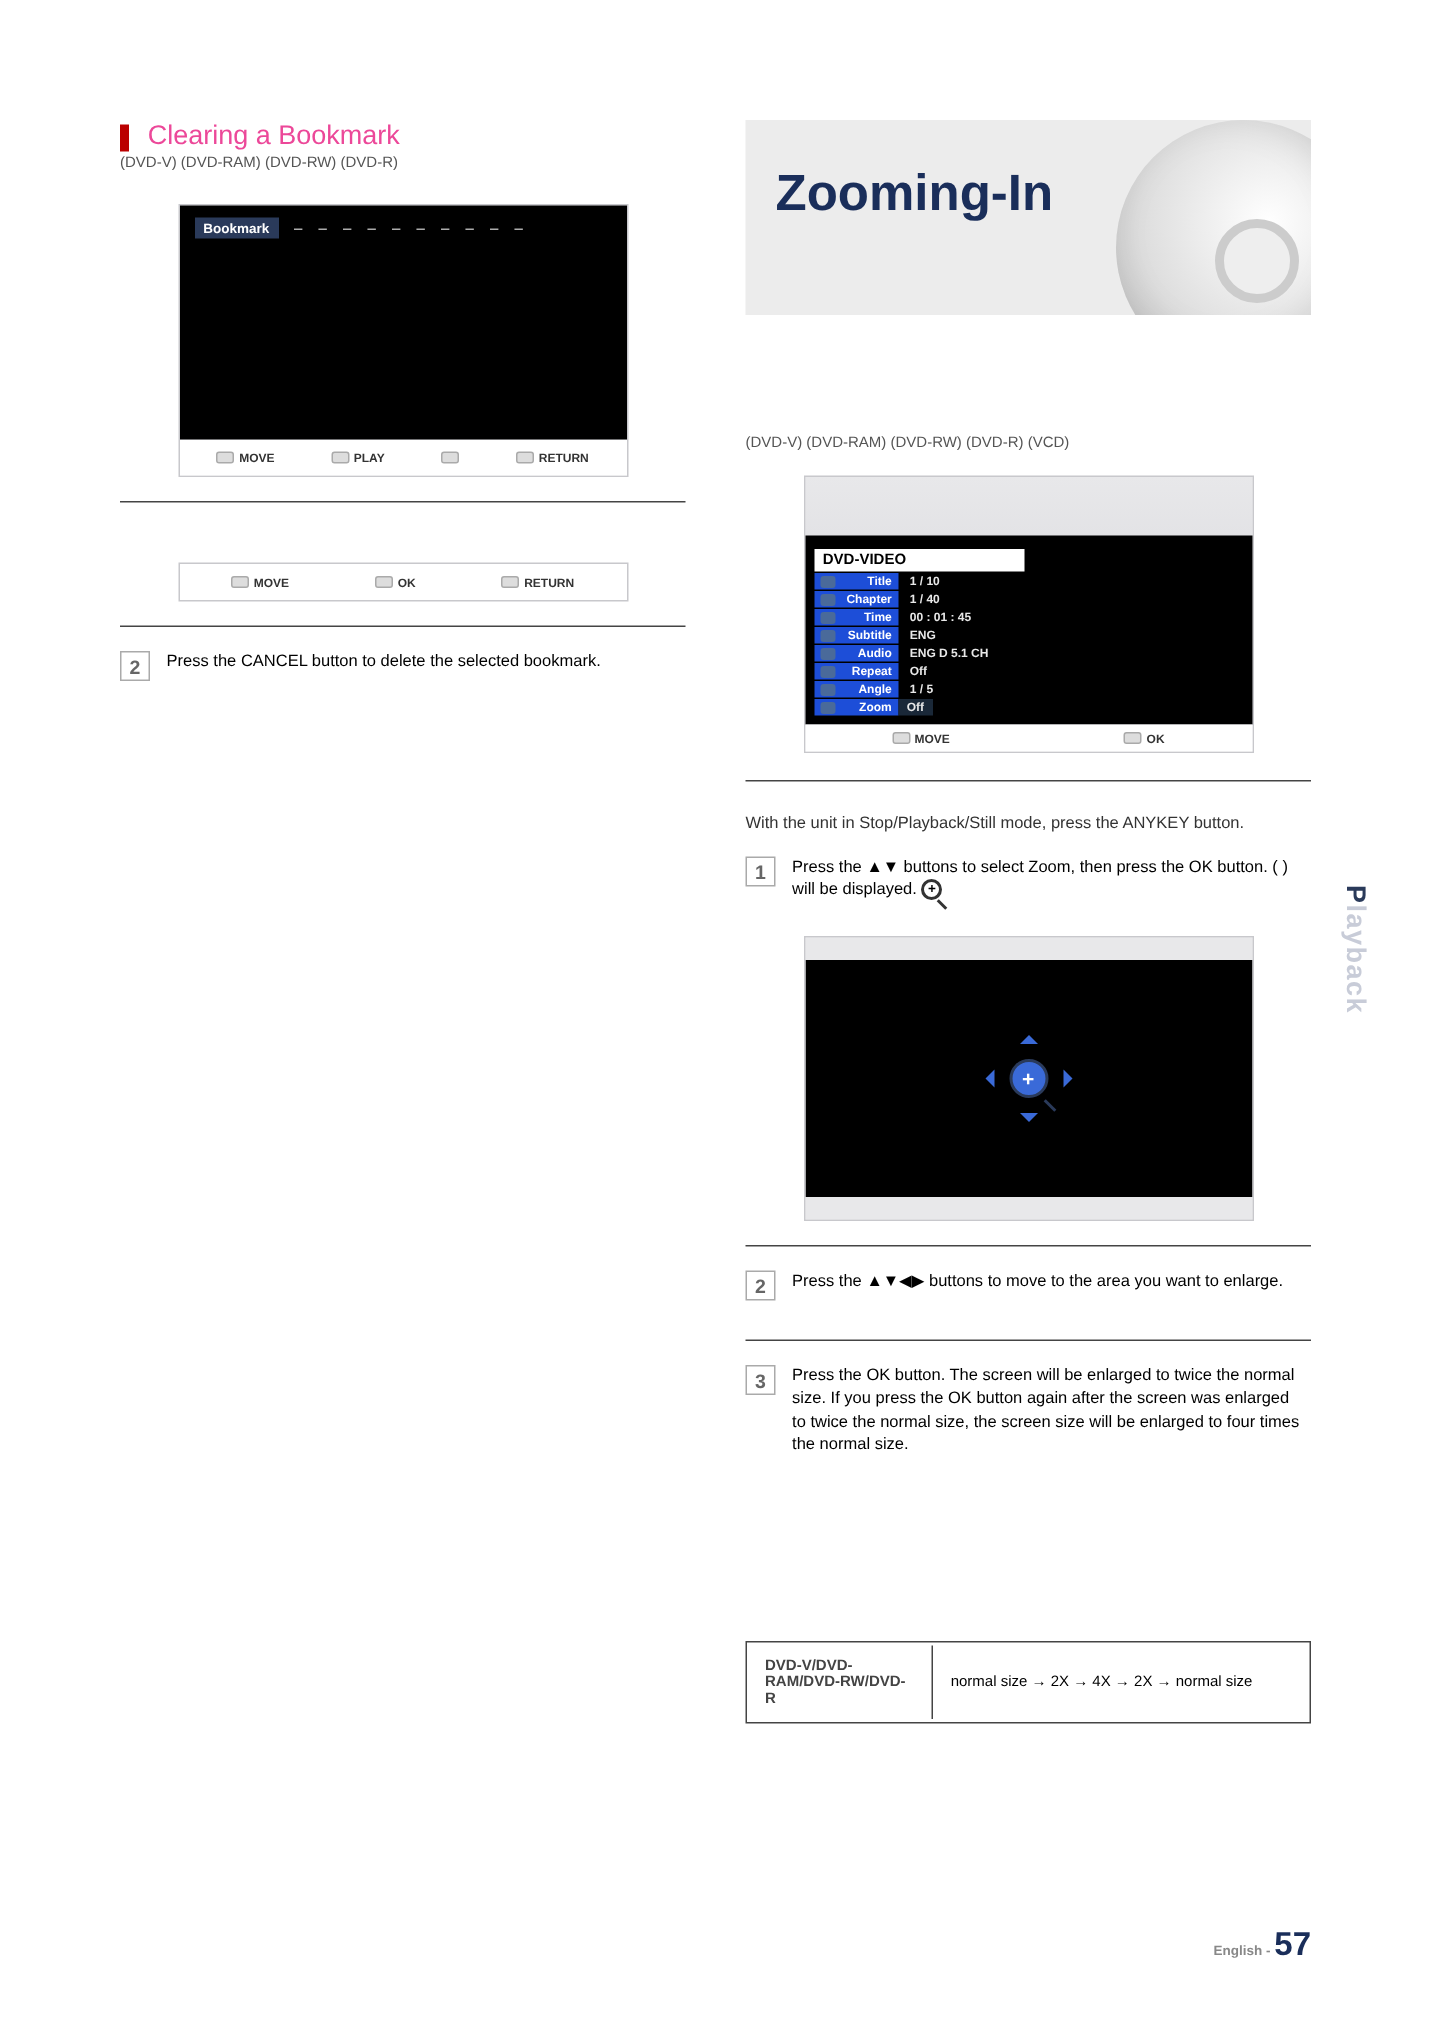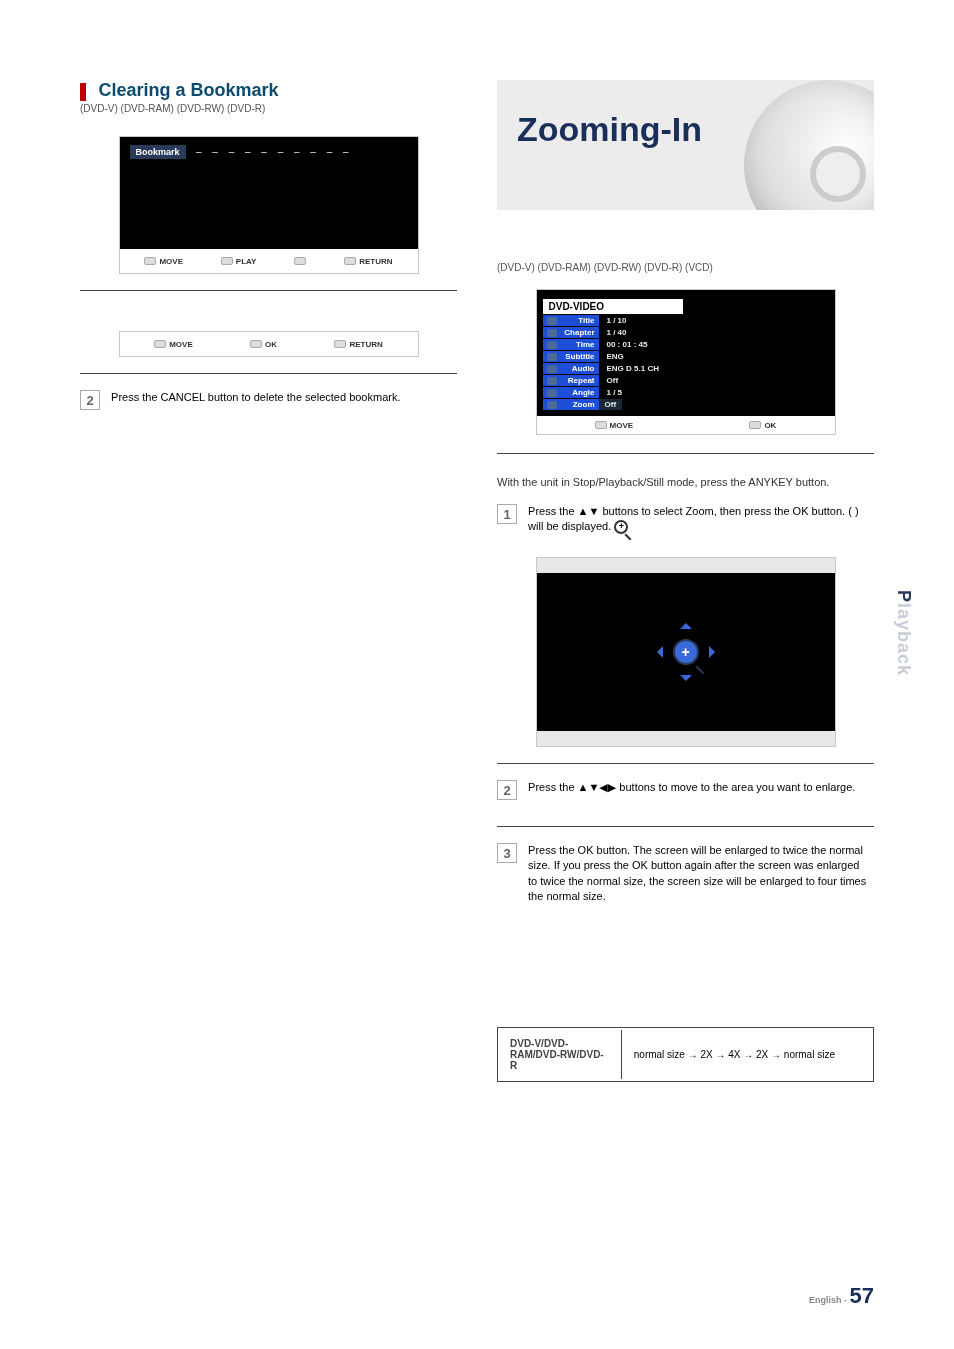--- a/index.html
+++ b/index.html
@@ -1,40 +1,40 @@
 <!DOCTYPE html>
 <html><head>
 <meta charset="utf-8">
 <style>
   * { box-sizing: border-box; margin: 0; padding: 0; }
   html, body { width: 954px; height: 1349px; font-family: Arial, Helvetica, sans-serif; background: #fff; color: #000; }
   .page { position: relative; width: 954px; height: 1349px; padding: 80px 80px 40px 80px; }
   .columns { display: flex; gap: 40px; }
   .col { flex: 1; display: flex; flex-direction: column; }
   .tick { display: inline-block; width: 6px; height: 18px; background: #b00; margin-right: 8px; vertical-align: middle; }
-  .section-title { font-size: 18px; font-weight: bold; color: #0c4a6e; margin-bottom: 2px; }
+  .section-title { font-size: 18px; font-weight: normal; color: #ec4899; margin-bottom: 2px; }
   .subtitle { font-size: 10px; color: #555; margin: 2px 0 16px 0; }
   .scrn { width: 300px; margin: 0 auto 6px auto; background: linear-gradient(#e8e8ea, #d0d0d6); border: 1px solid #c8c8cc; }
-  .scrn-body { background: #000; height: 112px; position: relative; }
+  .scrn-body { background: #000; height: 156px; position: relative; }
   .scrn-tag { display: inline-block; background: #2a3a5a; color: #fff; font-size: 9px; font-weight: bold; padding: 2px 6px; margin: 8px 0 0 10px; }
   .scrn-dashes { color: #e8e8e8; font-size: 10px; letter-spacing: 4px; margin-left: 6px; }
   .scrn-first { color: #fff; font-weight: bold; font-size: 10px; margin-left: 4px; }
   .scrn-foot { background: #fff; height: 24px; display: flex; align-items: center; justify-content: space-around; padding: 0 6px; }
   .foot-item { font-size: 8px; font-weight: bold; color: #333; display: inline-flex; align-items: center; gap: 3px; }
   .foot-ic { display: inline-block; width: 12px; height: 8px; border-radius: 2px; background: #ddd; border: 1px solid #aaa; }
   .hr { border: none; border-top: 1px solid #444; margin: 10px 0; }
   .step { font-size: 11px; line-height: 1.4; margin: 6px 0 16px 0; }
   .step-num { display: inline-block; width: 20px; height: 20px; border: 1px solid #aaa; text-align: center; line-height: 20px; font-size: 13px; font-weight: bold; color: #666; margin-right: 8px; vertical-align: top; }
   .step-text { display: inline-block; width: calc(100% - 34px); vertical-align: top; }
   .big-heading { font-size: 34px; font-weight: bold; color: #1a2e5a; padding: 30px 0 40px 20px; position: relative; }
-  .head-box { background: #ececec; height: 130px; position: relative; overflow: hidden; margin-bottom: 50px; }
+  .head-box { background: #ececec; height: 130px; position: relative; overflow: hidden; margin-bottom: 78px; }
   .disc { position: absolute; right: -40px; bottom: -40px; width: 170px; height: 170px; border-radius: 50%; background: radial-gradient(circle at 60% 40%, #fff 0%, #ddd 60%, #bbb 100%); box-shadow: inset -10px -10px 30px rgba(0,0,0,0.15); }
   .disc::after { content: ""; position: absolute; left: 55%; top: 55%; width: 44px; height: 44px; border-radius: 50%; border: 6px solid #ccc; background: #eee; transform: translate(-50%, -50%); }
   .dvd-scrn { width: 300px; margin: 0 auto 8px auto; border: 1px solid #c8c8cc; background: linear-gradient(#e8e8ea, #d0d0d6); }
-  .dvd-body { background: #000; padding: 6px 6px 6px 6px; }
+  .dvd-body { background: #000; padding: 6px 6px 6px 6px; margin-top: 39px; }
   .dvd-title { background: #fff; color: #000; font-size: 10px; font-weight: bold; padding: 2px 6px; display: inline-block; width: 140px; }
   .dvd-row { display: flex; align-items: center; font-size: 8px; margin-top: 1px; }
   .dvd-lbl { background: #1d4ed8; color: #fff; width: 56px; padding: 1px 4px; text-align: right; font-weight: bold; display: flex; justify-content: space-between; align-items: center; }
   .dvd-ic { display: inline-block; width: 10px; height: 8px; background: #4a6a9a; border-radius: 2px; }
   .dvd-val { color: #e8e8e8; padding-left: 8px; font-weight: bold; }
   .dvd-foot { background: #fff; height: 18px; display: flex; align-items: center; justify-content: space-around; }
   .zoom-scrn { width: 300px; height: 190px; background: #111; margin: 6px auto; position: relative; border: 1px solid #c8c8cc; background: linear-gradient(#e8e8ea 0 8%, #000 8% 92%, #e8e8ea 92%); display: flex; align-items: center; justify-content: center; }
   .zoom-center { position: relative; width: 70px; height: 70px; }
   .zc-tri { position: absolute; width: 0; height: 0; border: 6px solid transparent; }
   .zc-up { top: 0; left: 50%; transform: translateX(-50%); border-bottom-color: #3a6ad8; }

